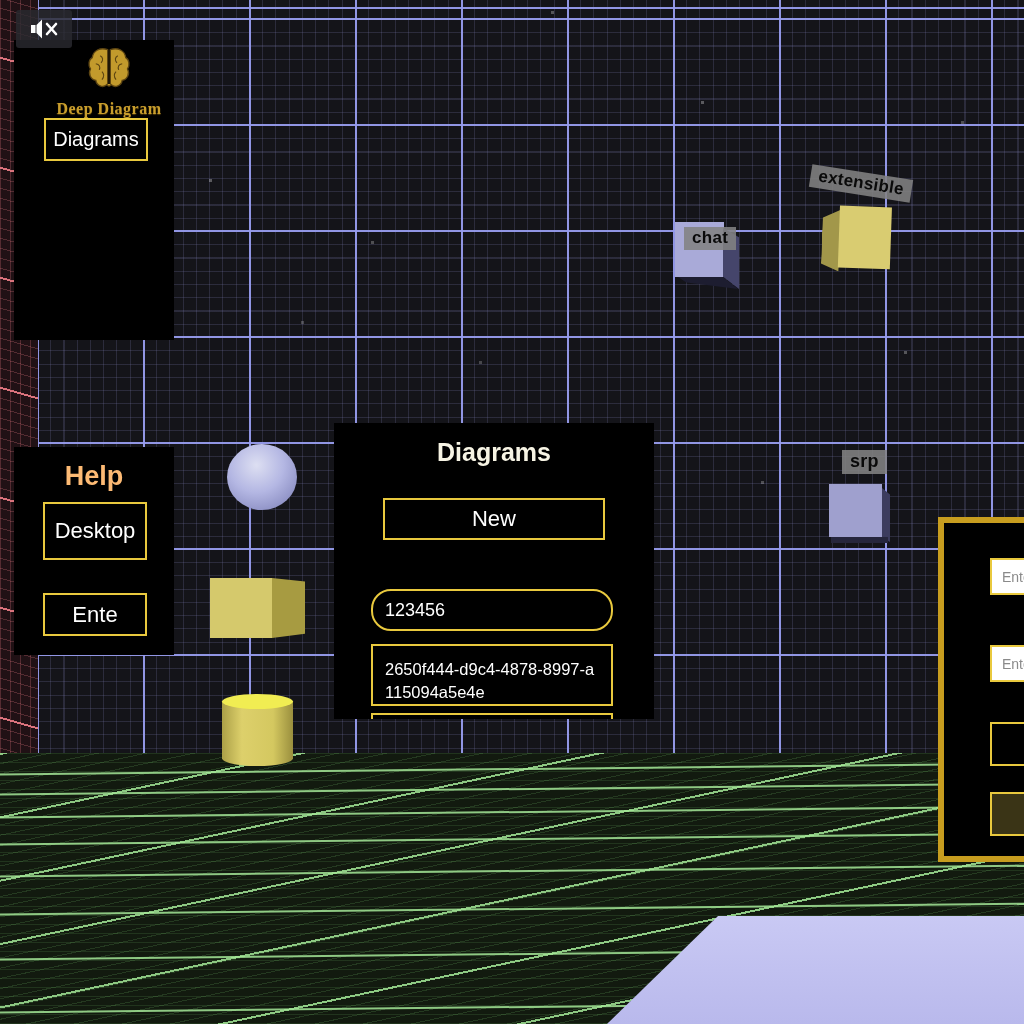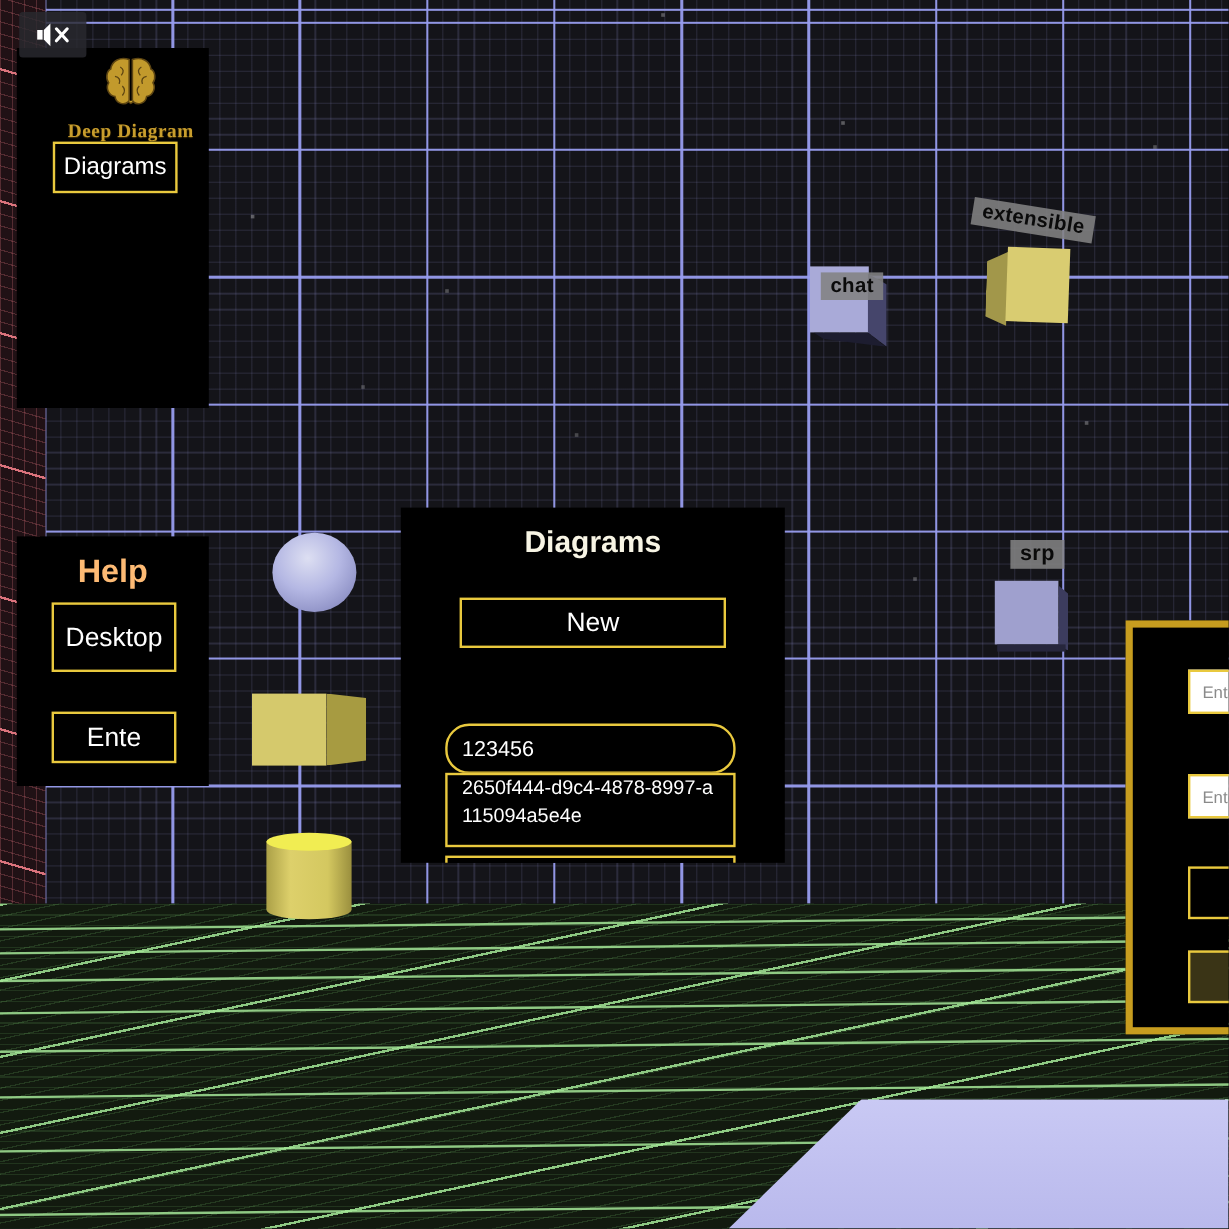--- a/index.html
+++ b/index.html
@@ -79,21 +79,21 @@
 
   .logo-panel { left:14px; top:40px; width:160px; height:300px; text-align:center;padding-left:30px; }
   .brand { margin-top:4px; font-family:"Liberation Serif", serif; font-weight:bold; font-size:16px;
     color:#c99e2d; text-shadow:0 1px 1px #4a3608; letter-spacing:.5px; }
   .tagline { font-size:6px; letter-spacing:3px; color:#7a6526; margin-top:2px; }
 
   .help-title { position:absolute; top:14px; width:100%; text-align:center; font-size:27px; font-weight:bold; color:#fdba74; }
 
   .diagrams-panel { left:334px; top:423px; width:320px; height:296px; overflow:hidden; }
   .dp-title { position:absolute; top:15px; width:100%; text-align:center; font-size:25px; font-weight:bold; color:#f7f4e4; }
-  .uuid { font-size:16.5px; line-height:1.4; word-break:break-all; padding:0 12px; align-items:flex-start; }
+  .uuid { font-size:16.5px; line-height:1.4; word-break:break-all; padding:12px 12px; align-items:flex-start; }
 
   .right-panel { left:938px; top:517px; width:130px; height:345px; background:#000; border:6px solid #c79d1f; }
   .white-input { position:absolute; left:46px; width:90px; height:37px; background:#fff; border:2px solid #e9c93e;
     color:#8a8a8a; font-size:14px; display:flex; align-items:center; padding:0 10px; }
   .dark-field { position:absolute; left:46px; width:90px; height:44px; background:#000; border:2px solid #e9c93e; }
   .olive-btn { position:absolute; left:46px; width:90px; height:44px; background:#3a3416; border:2px solid #e9c93e; cursor:pointer; }
 
   .mute-btn { position:absolute; left:16px; top:10px; width:56px; height:38px; background:rgba(42,42,48,.82);
     border-radius:3px; display:flex; align-items:center; justify-content:center; cursor:pointer; }
 </style>
@@ -172,21 +172,21 @@
 
   <div class="panel" style="left:14px;top:447px;width:160px;height:208px;">
     <div class="help-title">Help</div>
     <div class="gold-btn" style="left:29px;top:55px;width:104px;height:58px;">Desktop</div>
     <div class="gold-btn" style="left:29px;top:146px;width:104px;height:43px;">Ente</div>
   </div>
 
   <div class="panel diagrams-panel">
     <div class="dp-title">Diagrams</div>
     <div class="gold-btn" style="left:49px;top:75px;width:222px;height:42px;">New</div>
-    <div class="gold-field" style="left:37px;top:180px;width:242px;height:42px;border-radius:20px;">123456</div>
+    <div class="gold-field" style="left:37px;top:166px;width:242px;height:42px;border-radius:20px;">123456</div>
     <div class="gold-field uuid" style="left:37px;top:221px;width:242px;height:62px;">2650f444-d9c4-4878-8997-a115094a5e4e</div>
     <div class="gold-field" style="left:37px;top:290px;width:242px;height:40px;"></div>
   </div>
 
   <div class="panel right-panel">
     <div class="white-input" style="top:35px;">Ente</div>
     <div class="white-input" style="top:122px;">Ente</div>
     <div class="dark-field" style="top:199px;"></div>
     <div class="olive-btn" style="top:269px;"></div>
   </div>

